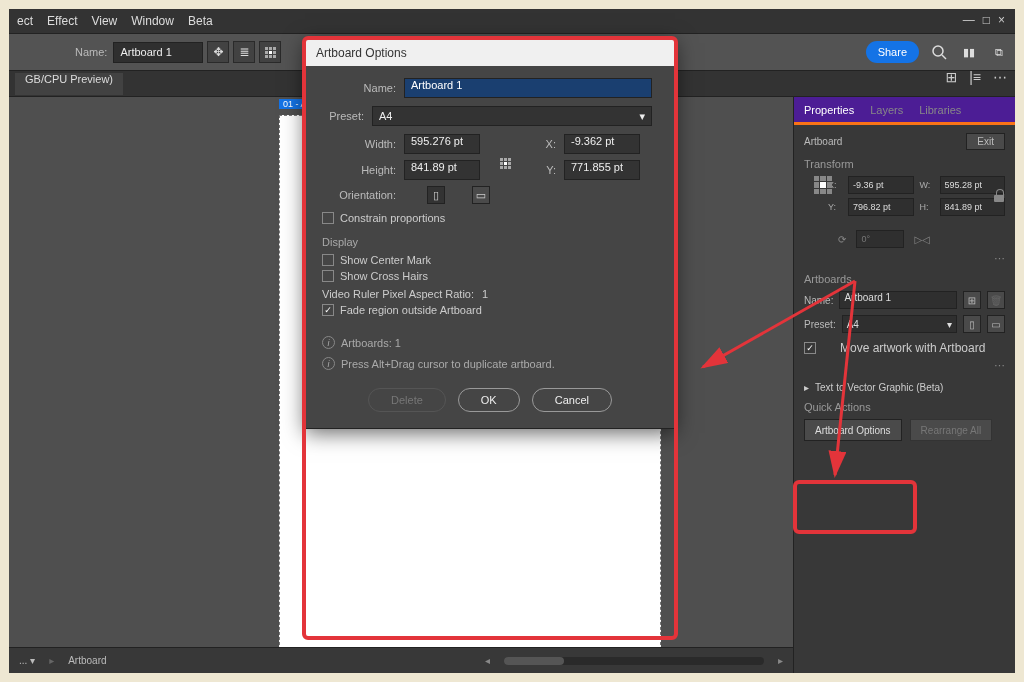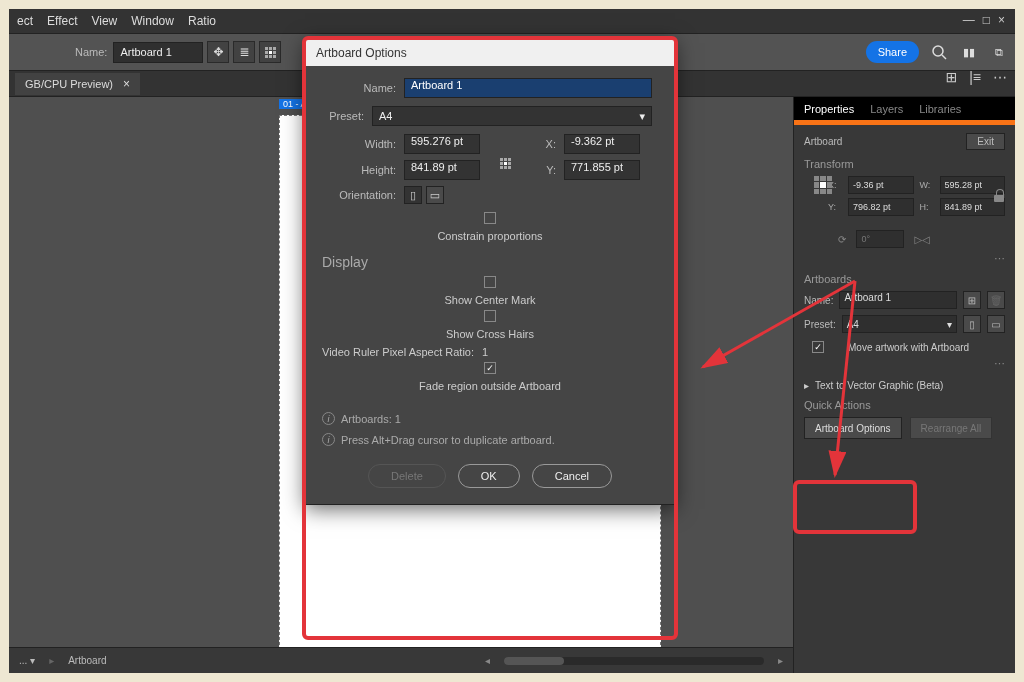--- a/index.html
+++ b/index.html
@@ -15,49 +15,49 @@
   .doc-label { color: #bbb; margin: 0 6px 0 60px; font-size: 11px; }
   .doc-name { background: #2f2f2f; border: 1px solid #222; height: 21px; width: 90px; padding: 0 6px; color: #eee; display: flex; align-items: center; font-size: 11px; }
   .options-bar .sq { width: 22px; height: 22px; background: #424242; border: 1px solid #2a2a2a; margin-left: 4px; display: flex; align-items: center; justify-content: center; color: #ddd; font-size: 12px; }
   .options-right { position: absolute; right: 6px; top: 0; height: 100%; display: flex; align-items: center; gap: 10px; }
   .share-btn { background: #1473e6; color: #fff; border-radius: 12px; height: 22px; padding: 0 12px; display: flex; align-items: center; font-size: 11px; }
   .icon-btn { width: 20px; height: 20px; display: flex; align-items: center; justify-content: center; color: #ddd; }
   .window-controls { display: flex; gap: 8px; position: absolute; right: 10px; top: 4px; color: #ccc; font-size: 12px; }
 
   
   .doc-tabs { height: 26px; background: #333; border-bottom: 1px solid #222; display: flex; align-items: center; padding-left: 6px; }
-  .doc-tab { background: #424242; height: 22px; padding: 0 10px; display: flex; align-items: center; gap: 10px; font-size: 11px; color: #ddd; }
+  .doc-tab { background: #424242; height: 22px; padding: 0 10px; display: flex; align-items: center; gap: 10px; font-size: 11px; color: #ddd; flex-direction: column; }
   .doc-tab .close { font-size: 12px; }
   
   
   .main { position: absolute; top: 88px; left: 0; right: 222px; bottom: 26px; background: #4f4f4f; overflow: hidden; }
   .artboard-surface { position: absolute; left: 270px; top: 18px; width: 382px; height: 540px; background: #fff; border: 1px dashed #777; }
   .artboard-tag { position: absolute; left: 270px; top: 2px; background: #1473e6; color: #fff; font-size: 9px; padding: 0 4px; }
   
   
   .right-panel { position: absolute; top: 88px; right: 0; width: 222px; bottom: 0; background: #383838; border-left: 1px solid #222; display: flex; flex-direction: column; }
-  .panel-tabs { height: 28px; display: flex; align-items: center; padding: 0 10px; gap: 16px; border-bottom: 5px solid #f97316; background: #000000;}
+  .panel-tabs { height: 28px; display: flex; align-items: center; padding: 0 10px; gap: 16px; border-bottom: 3px solid #f97316; background: #4c1d95;}
   .panel-tabs .tab { color: #888; font-size: 11px; }
   .panel-tabs .tab.active { color: #fff; }
   .panel-body { padding: 8px 10px; font-size: 10px; color: #bbb; }
   .panel-row { display: flex; align-items: center; justify-content: space-between; margin-bottom: 8px; }
   .exit-btn { background: #4a4a4a; border: 1px solid #222; padding: 2px 10px; font-size: 10px; }
   .section-title { color: #999; font-size: 11px; margin: 8px 0 6px; }
   .transform-grid { display: grid; grid-template-columns: 14px 1fr 14px 1fr; gap: 4px 6px; align-items: center; margin-left: 24px; }
   .transform-grid .val { background: #2f2f2f; border: 1px solid #222; height: 18px; font-size: 9px; display: flex; align-items: center; padding: 0 4px; color: #ddd; }
   .transform-grid .lbl { font-size: 9px; color: #aaa; }
   .anchor { width: 18px; height: 18px; display: inline-grid; grid-template-columns: repeat(3,1fr); grid-template-rows: repeat(3,1fr); gap: 1px; margin-right: 4px; vertical-align: middle; position: absolute; left: 10px; }
   .anchor i { background: #888; }
   .anchor i.c { background: #fff; }
   .pname-row { display: flex; align-items: center; gap: 6px; margin-bottom: 6px; }
   .pname-row .inp { flex:1; background: #2f2f2f; border: 1px solid #222; height: 18px; font-size: 10px; padding: 0 4px; color: #ddd; }
   .preset-row { display: flex; align-items: center; gap: 6px; margin-bottom: 8px; }
   .preset-row .sel { flex:1; background: #2f2f2f; border: 1px solid #222; height: 18px; font-size: 10px; padding: 0 4px; display:flex; align-items:center; justify-content:space-between; color:#ddd;}
   .orient-btn { width: 18px; height: 18px; background: #4a4a4a; border: 1px solid #222; display:inline-flex; align-items:center; justify-content:center; }
-  .cb-row { display: flex; align-items: center; gap: 24px; margin: 4px 8px; font-size: 10px; color: #ccc; }
+  .cb-row { display: flex; align-items: center; gap: 24px; margin: 4px 0; font-size: 12px; color: #ccc; }
   .cb { width: 12px; height: 12px; border: 1px solid #888; display:inline-flex; align-items:center; justify-content:center; font-size:9px; color:#fff;}
   .cb.on::after { content:"✓"; }
   .expand-row { display: flex; align-items: center; gap: 6px; margin: 10px 0 6px; font-size: 10px; color: #ccc; }
   .qa-box { margin-top: 6px; }
   .qa-btn { background: #4a4a4a; border: 1px solid #222; height: 22px; padding: 0 10px; font-size: 10px; color: #ddd; display:inline-flex; align-items:center; }
   .qa-btn.dis { color: #777; border-color: #333; }
   .icon-strip { position: absolute; top: 60px; right: 8px; display:flex; gap:12px; color:#ccc; }
   .icon-strip span { font-size: 14px; }
 
   
@@ -74,23 +74,23 @@
   .drow .lab { width: 74px; text-align: right; margin-right: 8px; color: #bbb; font-size: 11px;}
   .drow .inp { background: #333; border: 1px solid #222; height: 20px; color: #eee; padding: 0 6px; font-size: 11px; }
   .drow .inp.sel-name { width: 248px; background: #1a3f70; color: #fff; }
   .drow .inp.selw { width: 248px; display:flex; align-items:center; justify-content:space-between; }
   .dims { display: flex; gap: 20px; margin-left: 32px; }
   .dims .col { display:flex; flex-direction:column; gap:6px; }
   .dims .col .drow { margin-bottom:0; }
   .dims .col .lab { width: 42px; }
   .dims .inp { width: 76px; }
   .mid-anchor { width: 22px; align-self: center; padding-top: 6px; }
-  .orow { margin-left: 0; }
-  .checkbox-row { display: flex; align-items: center; gap: 6px; margin: 4px 0 4px 0px; flex-direction: column; }
-  .section-lbl { color: #aaa; margin: 12px 0 6px; font-size: 14px; }
+  .orow { margin-left: 0; gap: 23px; }
+  .checkbox-row { display: flex; align-items: center; gap: 6px; margin: 4px 0 4px 0px; }
+  .section-lbl { color: #aaa; margin: 12px 0 6px; font-size: 11px; }
   .aspect-row { display:flex; align-items:center; gap: 8px; margin-top: 6px; }
   .aspect-row .inp { width: 40px; }
   .info-row { display:flex; align-items:center; gap: 6px; color:#aaa; font-size:11px; margin-top: 8px; }
   .info-row .i { width:13px; height:13px; border:1px solid #888; border-radius:50%; display:inline-flex; align-items:center; justify-content:center; font-size:9px; font-style: italic;}
   .dialog-buttons { display:flex; justify-content:center; gap: 12px; margin-top: 18px; }
   .dlg-btn { border: 1px solid #999; background: transparent; color: #eee; height: 24px; border-radius: 12px; padding: 0 22px; font-size: 11px; }
   .dlg-btn.dis { color:#777; border-color:#555;}
   
   
   .anno-box { position: absolute; border: 4px solid #e3343a; border-radius: 6px; pointer-events: none; z-index: 50; }
@@ -115,21 +115,21 @@
     <span>—</span>
     <span>□</span>
     <span>×</span>
   </div>
 
   <div class="menu-bar">
     <span>ect</span>
     <span>Effect</span>
     <span>View</span>
     <span>Window</span>
-    <span>Ratio</span>
+    <span>Beta</span>
   </div>
 
   <div class="options-bar">
     <span class="doc-label">Name:</span>
     <div class="doc-name">Artboard 1</div>
     <div class="sq">✥</div>
     <div class="sq">≣</div>
     <div class="sq">
         <span class="ref-icon-grid">
           <i></i>

